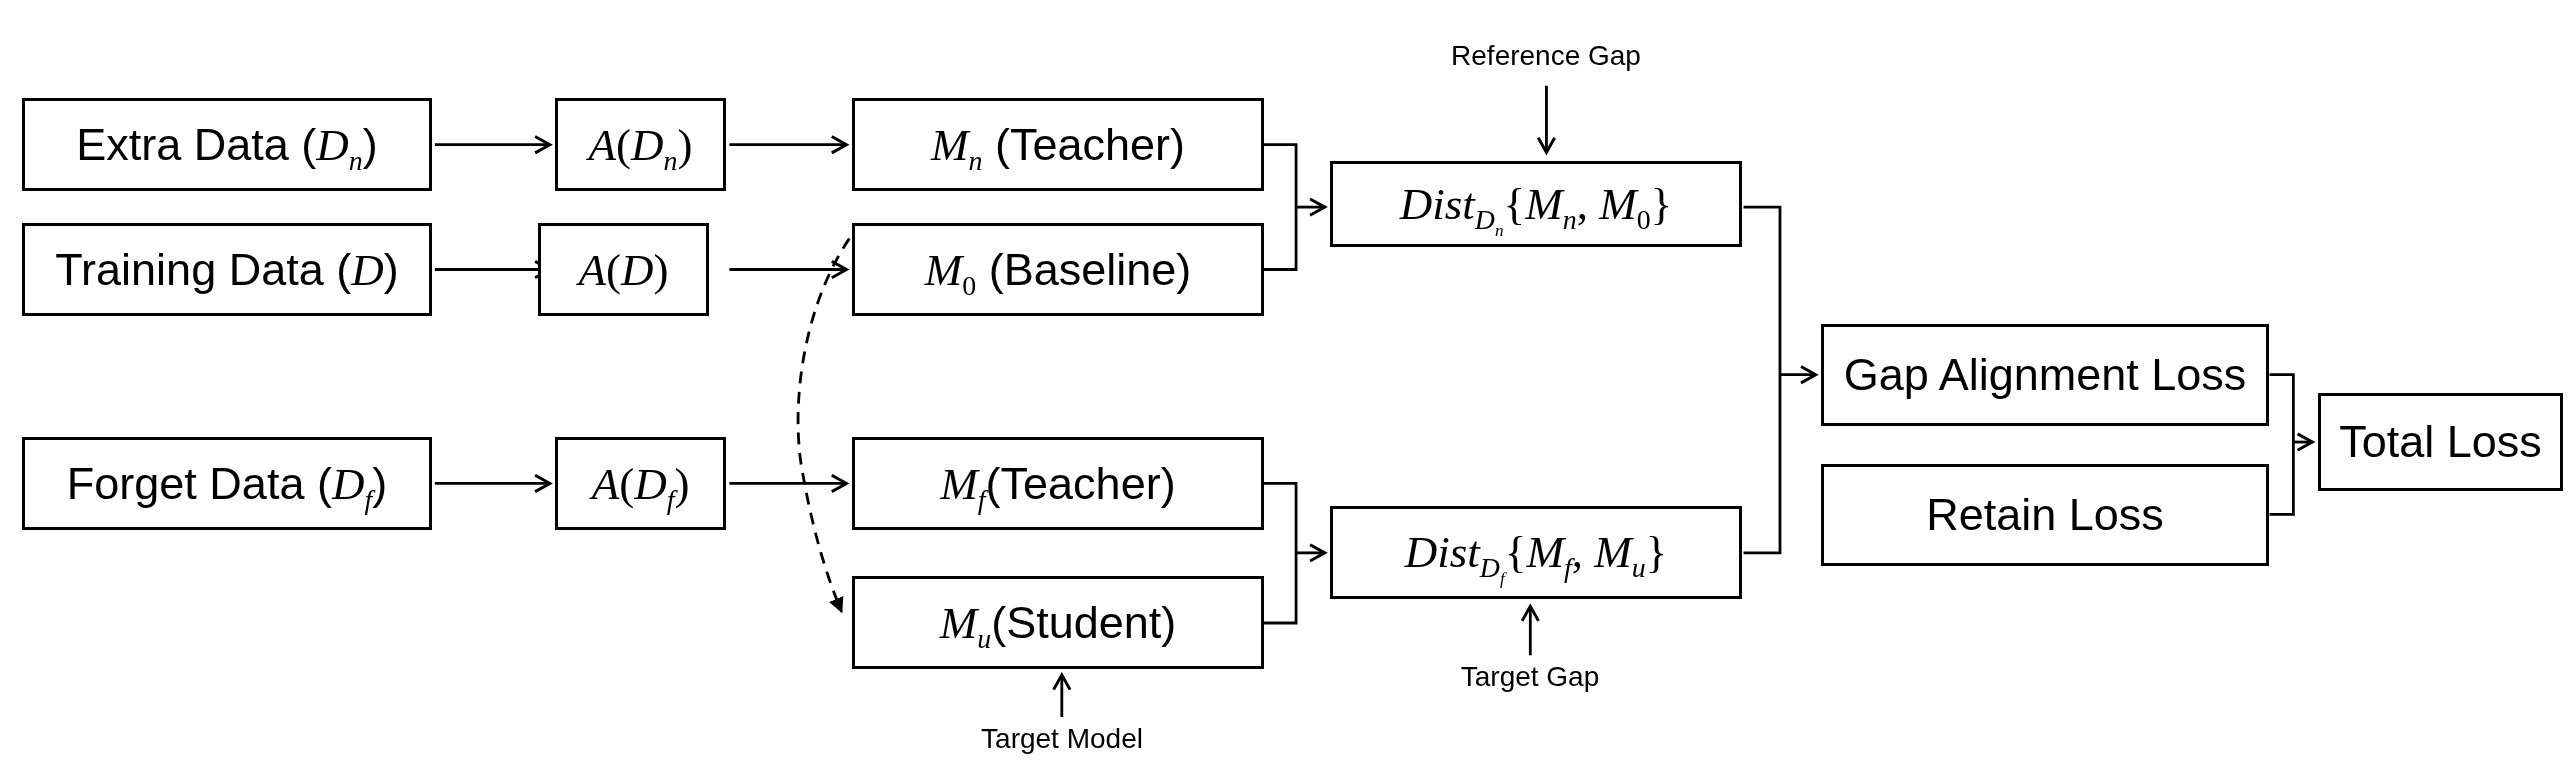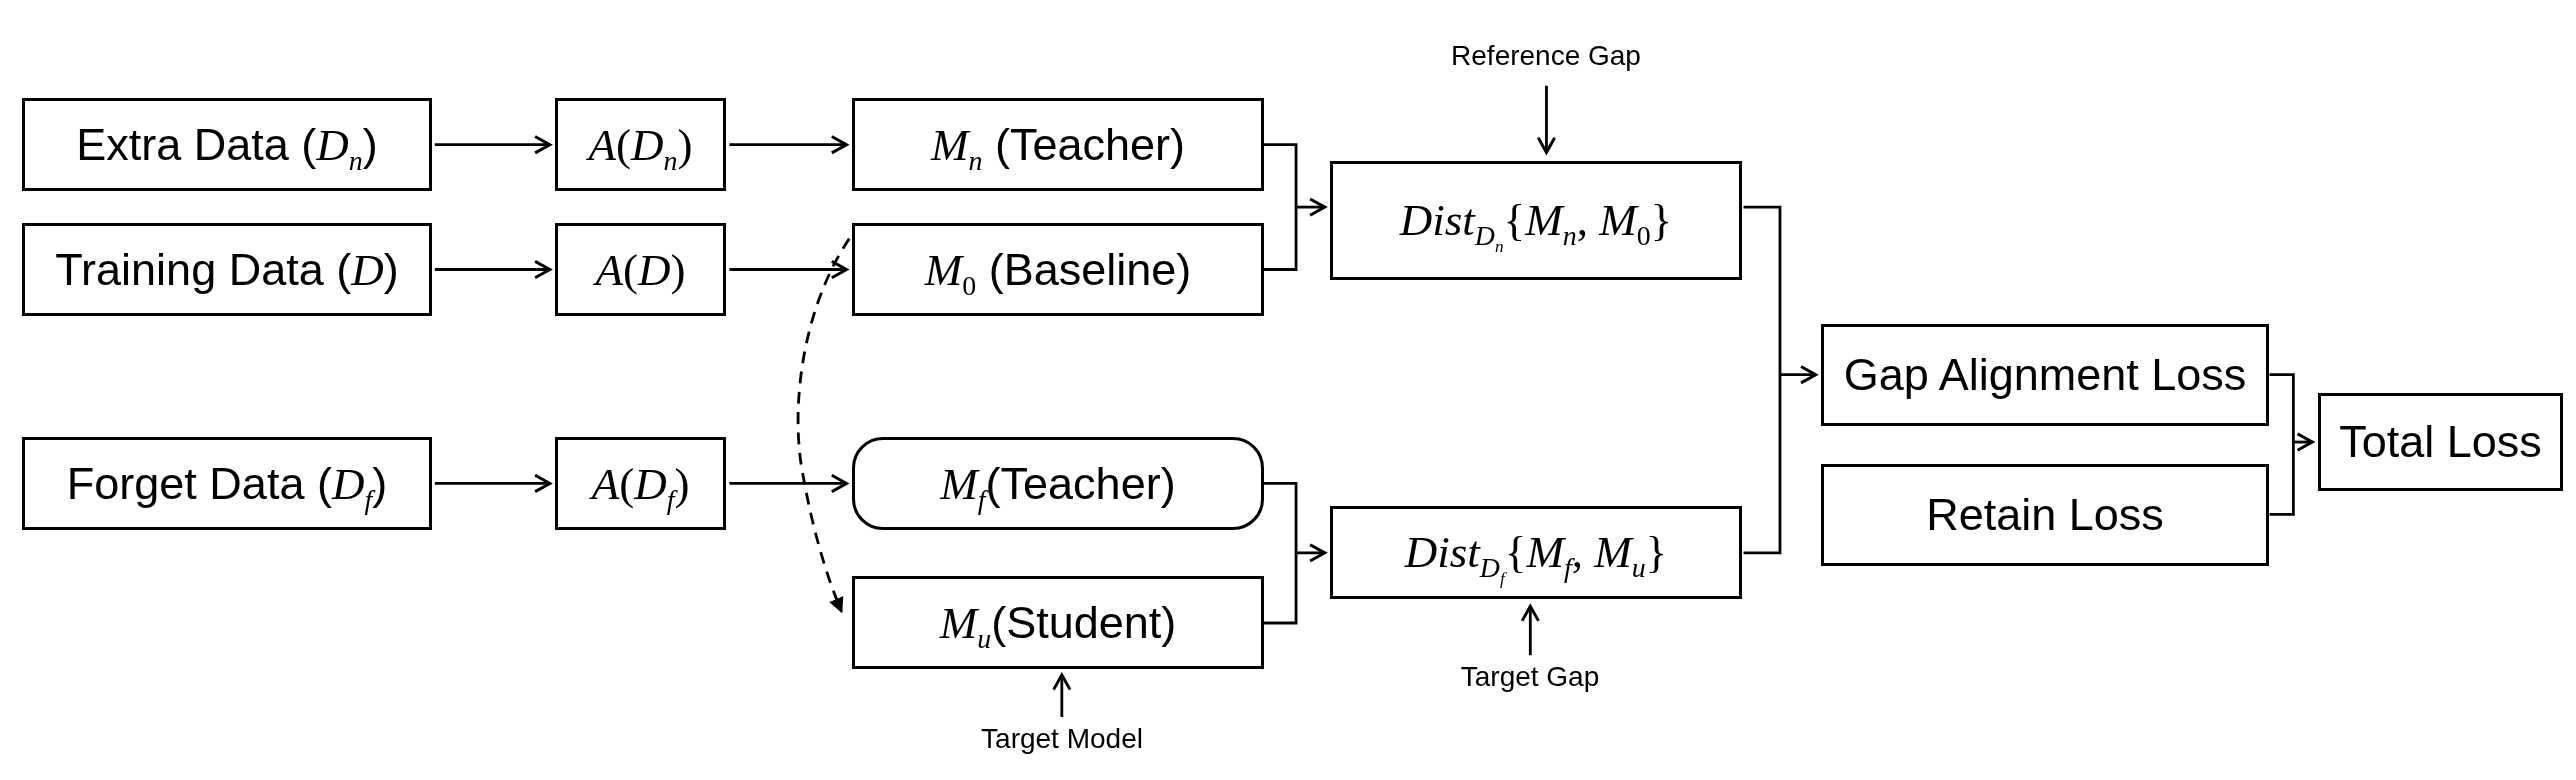--- a/index.html
+++ b/index.html
@@ -62,41 +62,41 @@
   <div class="box" style="left:22px;top:223px;width:410px;height:93px;">
     <span><span>Training Data (</span><span class="mi">D</span><span>)</span></span>
   </div>
   <div class="box" style="left:22px;top:437px;width:410px;height:93px;">
     <span><span>Forget Data (</span><span class="mi">D</span><sub class="mi">f</sub><span>)</span></span>
   </div>
 
   <div class="box" style="left:555px;top:98px;width:171px;height:93px;">
     <span><span class="mi">A</span><span class="mr">(</span><span class="mi">D</span><sub class="mi">n</sub><span class="mr">)</span></span>
   </div>
-  <div class="box" style="left:555px;top:223px;width:171px;height:93px;">
+  <div class="box" style="left:538px;top:223px;width:171px;height:93px;">
     <span><span class="mi">A</span><span class="mr">(</span><span class="mi">D</span><span class="mr">)</span></span>
   </div>
   <div class="box" style="left:555px;top:437px;width:171px;height:93px;">
     <span><span class="mi">A</span><span class="mr">(</span><span class="mi">D</span><sub class="mi">f</sub><span class="mr">)</span></span>
   </div>
 
   <div class="box" style="left:852px;top:98px;width:412px;height:93px;">
     <span><span class="mi">M</span><sub class="mi">n</sub><span> (Teacher)</span></span>
   </div>
   <div class="box" style="left:852px;top:223px;width:412px;height:93px;justify-content:center;">
     <span><span class="mi">M</span><sub class="mr">0</sub><span> (Baseline)</span></span>
   </div>
-  <div class="box" style="left:852px;top:437px;width:412px;height:93px;border-radius:31px;">
+  <div class="box" style="left:852px;top:437px;width:412px;height:93px;">
     <span><span class="mi">M</span><sub class="mi">f</sub><span>(Teacher)</span></span>
   </div>
   <div class="box" style="left:852px;top:576px;width:412px;height:93px;">
     <span><span class="mi">M</span><sub class="mi">u</sub><span>(Student)</span></span>
   </div>
 
-  <div class="box" style="left:1330px;top:161px;width:412px;height:119px;">
+  <div class="box" style="left:1330px;top:161px;width:412px;height:86px;">
     <span><span class="mi">Dist</span><sub><span class="mi">D</span><sub class="mi">n</sub></sub><span class="mr">{</span><span class="mi">M</span><sub class="mi">n</sub><span class="mr">, </span><span class="mi">M</span><sub class="mr">0</sub><span class="mr">}</span></span>
   </div>
   <div class="box" style="left:1330px;top:506px;width:412px;height:93px;">
     <span><span class="mi">Dist</span><sub><span class="mi">D</span><sub class="mi">f</sub></sub><span class="mr">{</span><span class="mi">M</span><sub class="mi">f</sub><span class="mr">, </span><span class="mi">M</span><sub class="mi">u</sub><span class="mr">}</span></span>
   </div>
 
   <div class="box" style="left:1821px;top:324px;width:448px;height:102px;">
     <span>Gap Alignment Loss</span>
   </div>
   <div class="box" style="left:1821px;top:464px;width:448px;height:102px;">

